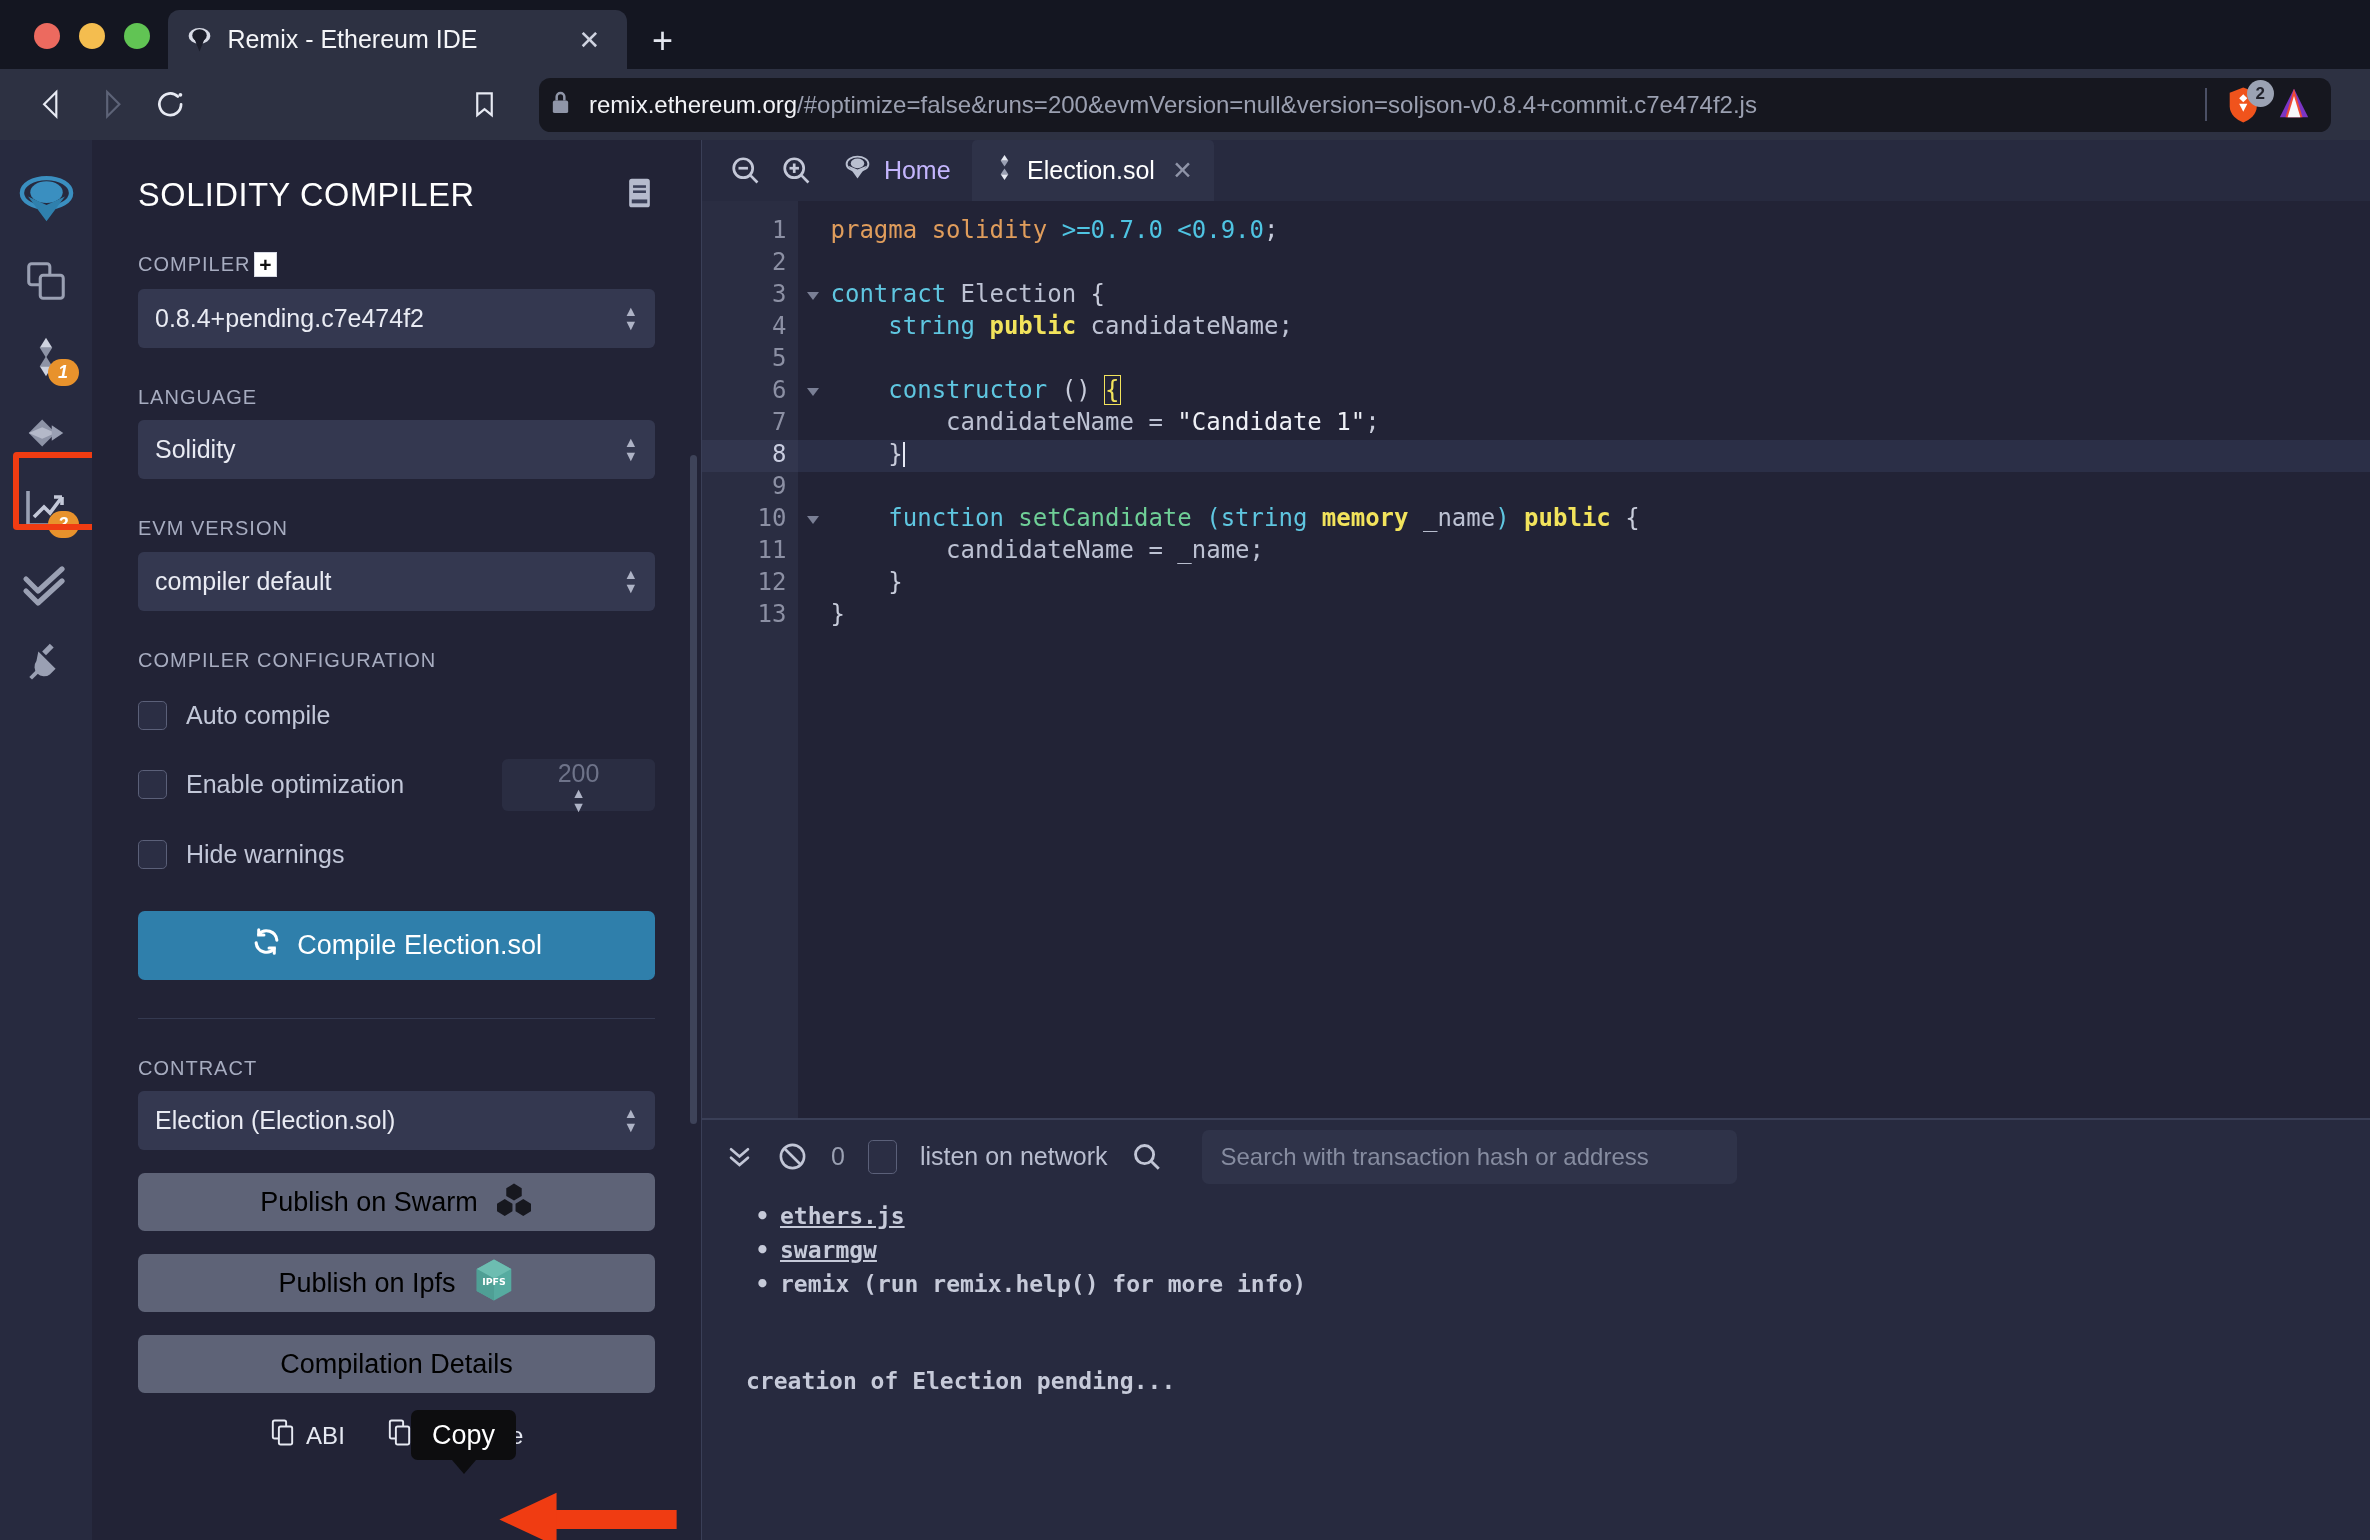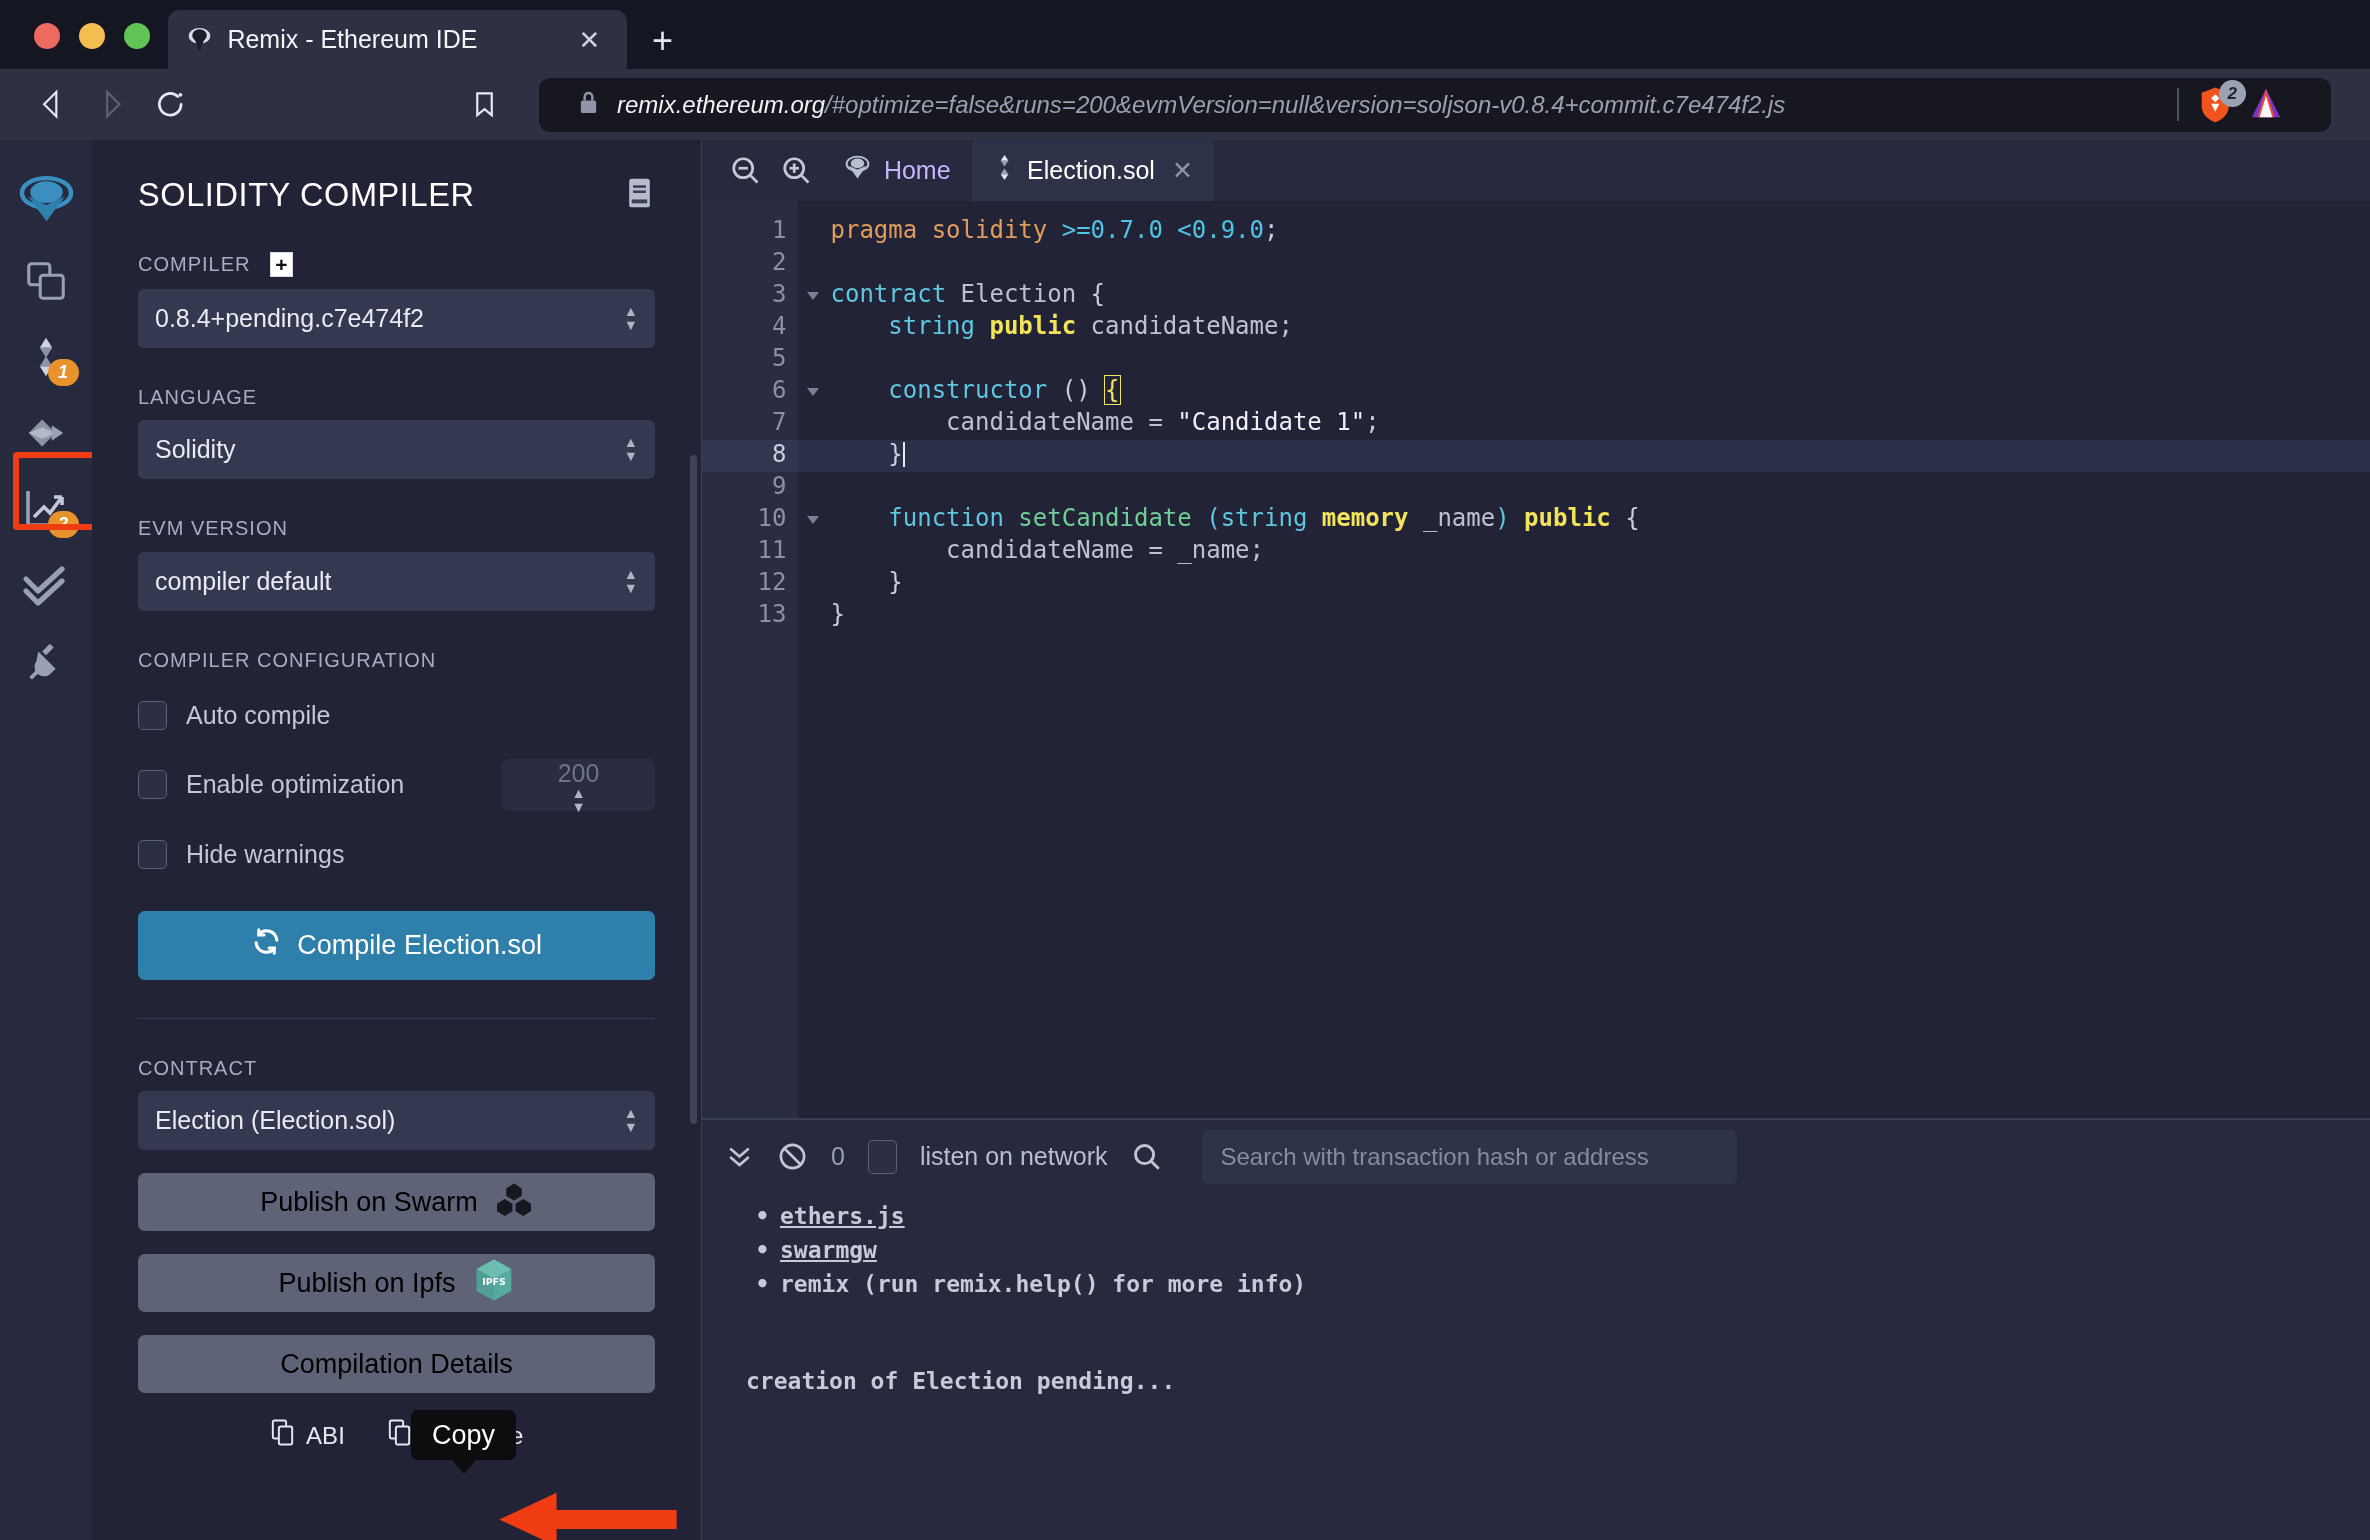--- a/index.html
+++ b/index.html
@@ -47,21 +47,21 @@
   .navbtn {
     width: 59px; height: 59px; display: flex; align-items: center;
     justify-content: center; color: #e7eaf3;
   }
   .navbtn.disabled { color: #5d6377; }
   .bookmark-btn { margin-left: 258px; display: flex; align-items: center; justify-content: center; width: 52px; }
 
   .urlbar {
     flex: 1 1 auto; height: 54px; margin-left: 29px; margin-right: 17px;
     background: #16171f; border-radius: 11.5px;
-    display: flex; align-items: center; padding: 0 38px; gap: 17px; font-style: italic;
+    display: flex; align-items: center; padding: 0 10px; gap: 17px;
   }
   .url-text {
     font-size: 24px; white-space: nowrap; overflow: hidden;
     flex: 1 1 auto; color: #9ba0b1;
   }
   .url-text b { color: #f2f3f7; font-weight: 400; }
   .url-sep { width: 1.9px; height: 32.5px; background: #4b5065; }
   .ext-icons { display: flex; align-items: center; gap: 15.3px; padding-right: 9.6px; }
   .brave-badge {
     position: relative; width: 38px; height: 42px; display: flex;
@@ -113,21 +113,21 @@
     display: flex; align-items: center; justify-content: space-between;
     padding: 36px 46px 0 46px;
   }
   .panel-title { color: #ffffff; font-size: 32.5px; letter-spacing: 0.6px; }
   .panel-doc-icon { color: #b6bbcd; }
 
   .panel-body { padding: 0 46px; }
   .field-label {
     color: #a7acc0; font-size: 20px; letter-spacing: 1px;
     margin-top: 38px; margin-bottom: 11.5px; display: flex;
-    align-items: center; gap: 20px;
+    align-items: center; gap: 4px;
   }
   .plus-box {
     display: inline-flex; align-items: center; justify-content: center;
     width: 23px; height: 25px; border: 1.9px solid #d7dae5;
     background: #ffffff; color: #111; font-size: 21px; font-weight: 700;
     line-height: 1;
   }
   .select-box {
     height: 59px; background: #343850; border-radius: 5.7px;
     display: flex; align-items: center; padding: 0 17px;

